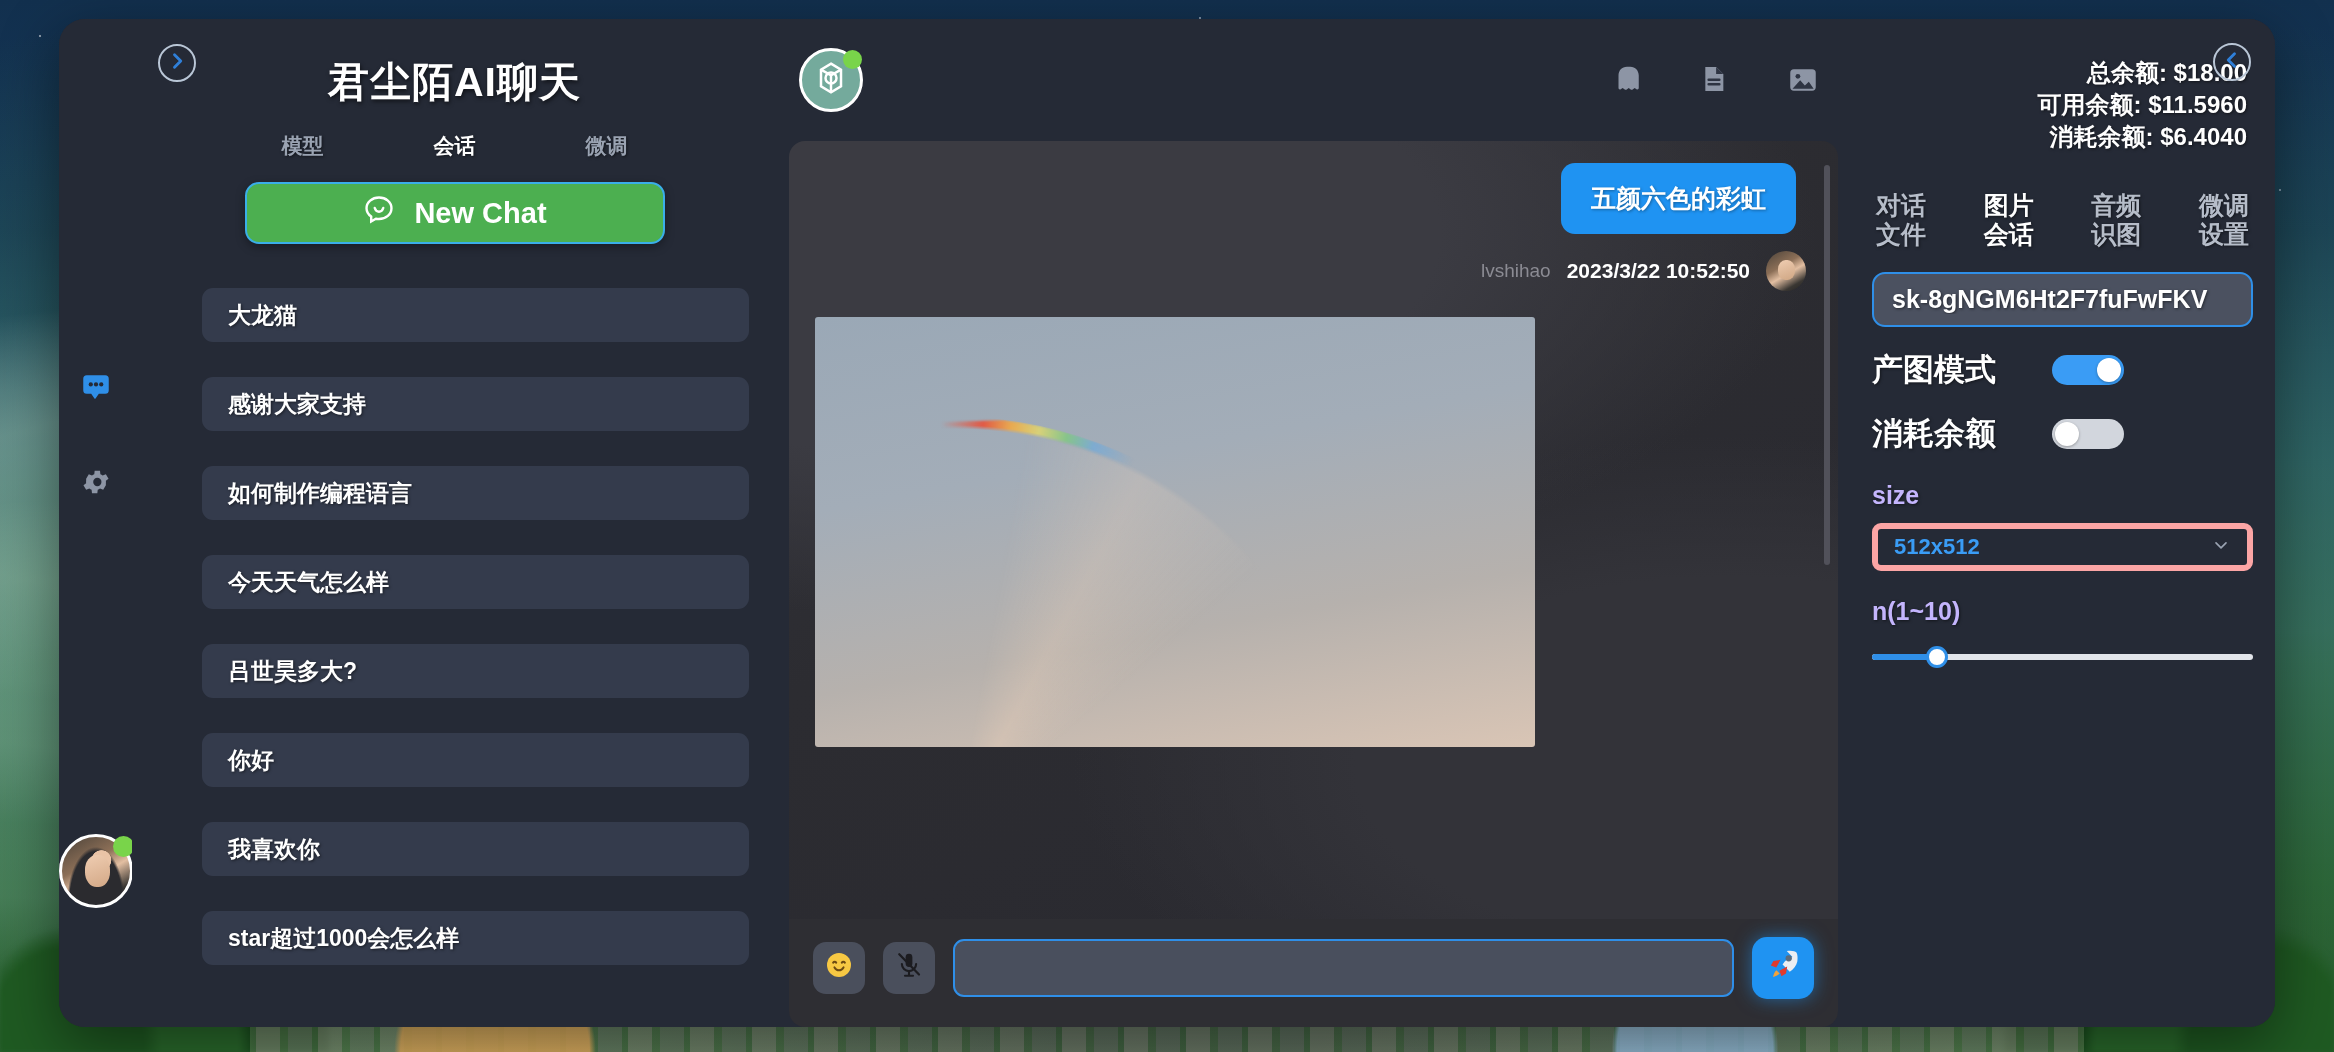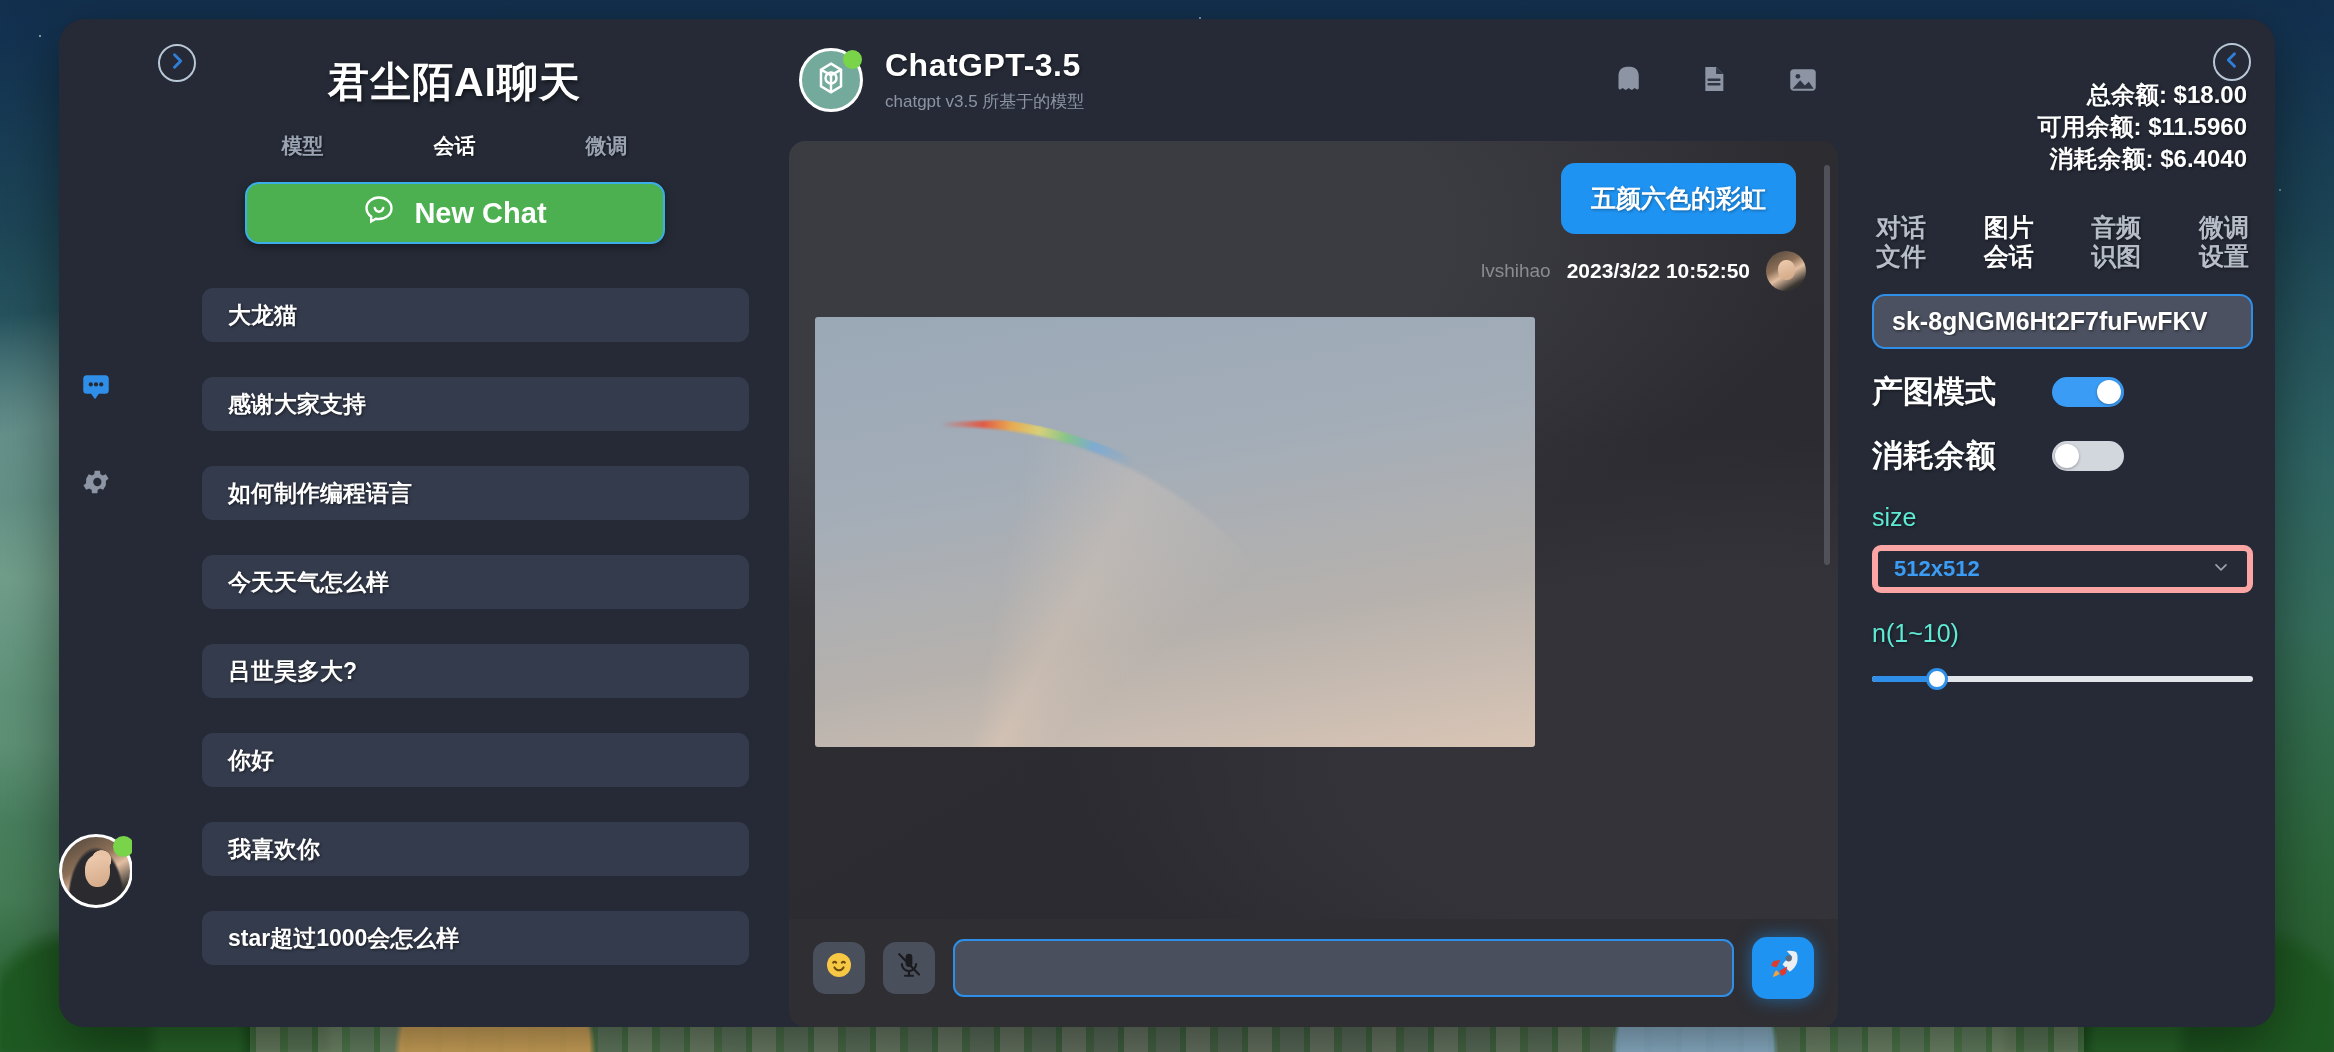--- a/index.html
+++ b/index.html
@@ -313,21 +313,21 @@
 
   
   .rightpanel {
     width: 425px; flex: 0 0 425px;
     background: #252a36;
     position: relative;
     padding: 0 22px;
   }
   .collapse-btn { position: absolute; right: 24px; top: 24px; }
 
-  .balances { padding-top: 60px; text-align: right; padding-right: 6px; }
+  .balances { padding-top: 38px; text-align: right; padding-right: 6px; }
   .bal-line {
     color: #fff; font-size: 24px; font-weight: 700;
     line-height: 1.33;
     text-shadow: 1px 1px 3px rgba(0,0,0,.55);
   }
 
   .panel-tabs {
     display: flex; justify-content: space-between;
     margin-top: 38px; padding: 0 4px;
   }
@@ -365,21 +365,21 @@
   }
   .switch.on { background: #3a9cf5; }
   .switch .knob {
     position: absolute; top: 3px; left: 3px;
     width: 24px; height: 24px; border-radius: 50%;
     background: #fff; box-shadow: 0 1px 3px rgba(0,0,0,.3);
   }
   .switch.on .knob { left: auto; right: 3px; }
 
   .field-label {
-    color: #5eead4; font-size: 25px; font-weight: 400;
+    color: #c4b5fd; font-size: 25px; font-weight: 700;
     margin-top: 26px;
     text-shadow: 1px 1px 3px rgba(0,0,0,.5);
   }
   .select {
     margin-top: 13px; width: 100%; height: 48px;
     background: transparent;
     border: 6px solid #fca5a5; border-radius: 9px;
     display: flex; align-items: center; justify-content: space-between;
     padding: 0 16px; cursor: pointer;
   }
@@ -492,24 +492,20 @@
     <div class="chat-header">
       <div class="gpt-avatar">
         <span>
           <svg width="40" height="40" viewBox="0 0 24 24">
             <path d="M12 3.4 18 7v10l-6 3.6L6 17V7z" fill="none" stroke="#fff" stroke-width="1.5"></path>
             <path d="M6 7l6 3.4L18 7M12 10.4V20.6" fill="none" stroke="#fff" stroke-width="1.5"></path>
             <circle cx="12" cy="12" r="3.3" fill="none" stroke="#fff" stroke-width="1.5"></circle>
           </svg>
         </span>
         <span class="dot"></span>
-      </div>
-      <div class="gpt-meta">
-        <div class="gpt-title">ChatGPT-3.5</div>
-        <div class="gpt-sub">chatgpt v3.5 所基于的模型</div>
       </div>
 
       <div class="header-icons">
         <span class="hico">
           <svg width="34" height="34" viewBox="0 0 24 24">
             <path d="M12 2.6c-3.7 0-6 2.7-6 6.3v8.6c0 1 .8 1.5 1.6 1l1.3-.8 1.5 1c.5.3 1 .3 1.4 0l1.4-1 1.4 1c.5.3 1 .3 1.4 0l1.4-1 1.3.8c.8.5 1.6 0 1.6-1V8.9c0-3.6-2.4-6.3-6-6.3z" fill="#8d95a5"></path>
           </svg>
         </span>
         <span class="hico">
           <svg width="32" height="32" viewBox="0 0 24 24">

